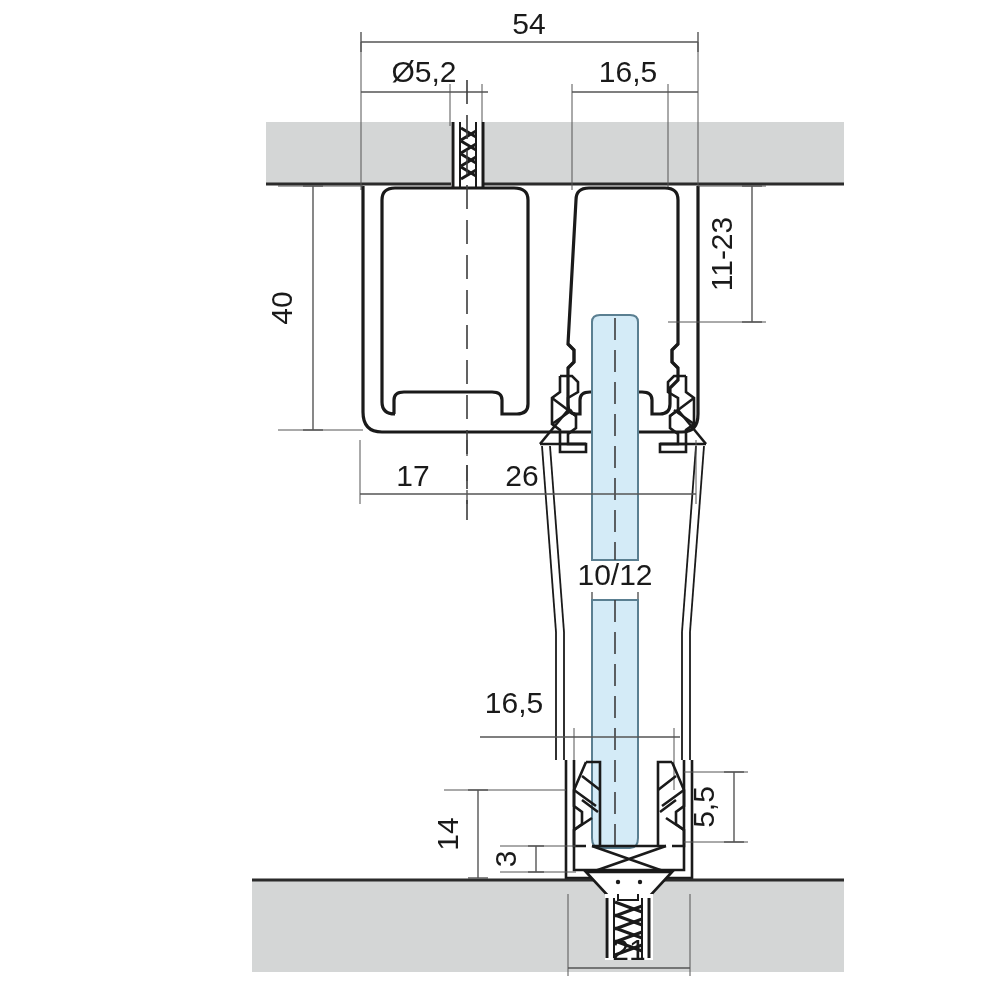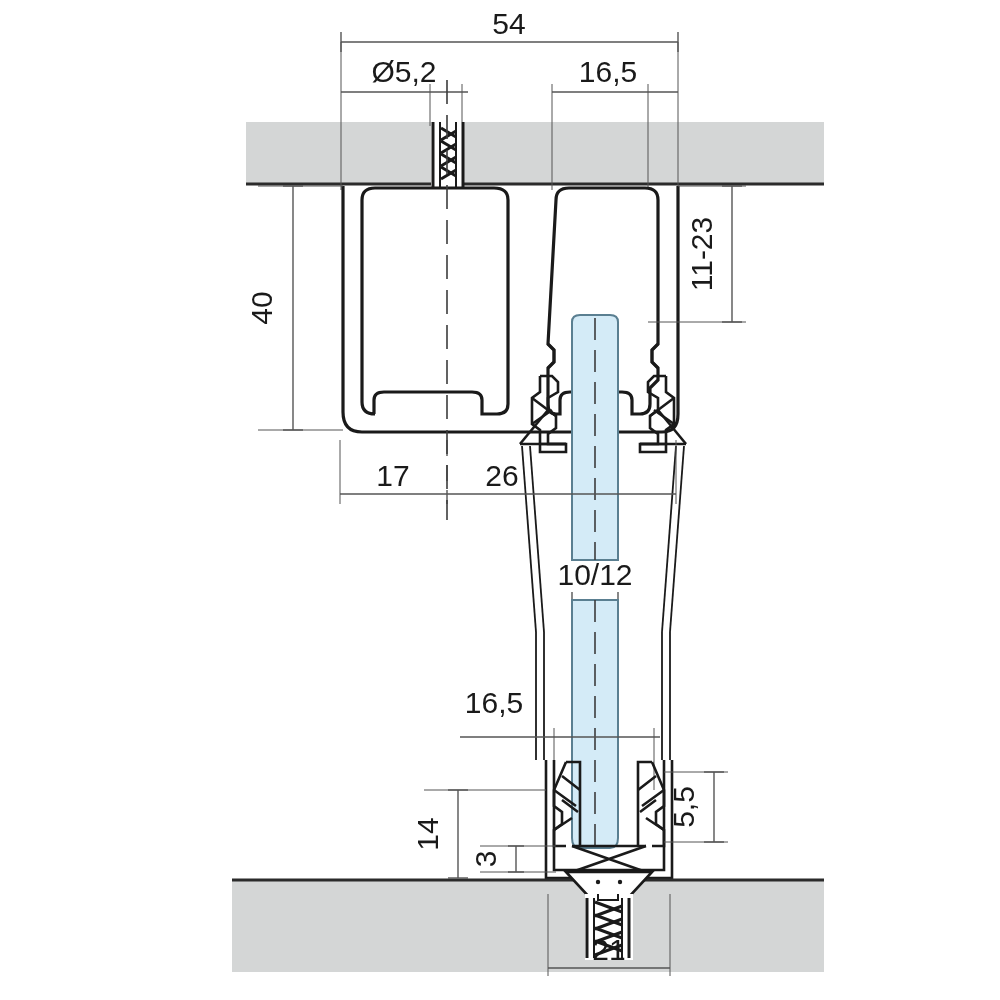--- a/index.html
+++ b/index.html
@@ -1,17 +1,17 @@
 <!DOCTYPE html>
 <html><head>
 <meta charset="utf-8">
 <style>
   html,body{margin:0;padding:0;background:#ffffff;}
   body{width:1000px;height:1000px;font-family:"Liberation Sans",sans-serif;}
-  #stage{position:relative;width:824px;height:1000px;overflow:hidden;background:#fff;}
+  #stage{position:relative;width:824px;height:1000px;overflow:hidden;background:#fff;margin-left:20px;}
   svg{display:block;}
   text{font-family:"Liberation Sans",sans-serif;fill:#1a1a1a;}
 </style>
 </head>
 <body>
 
 <div id="stage">
 <svg width="1000" height="1000" viewBox="0 0 1000 1000">
 
   <defs>

